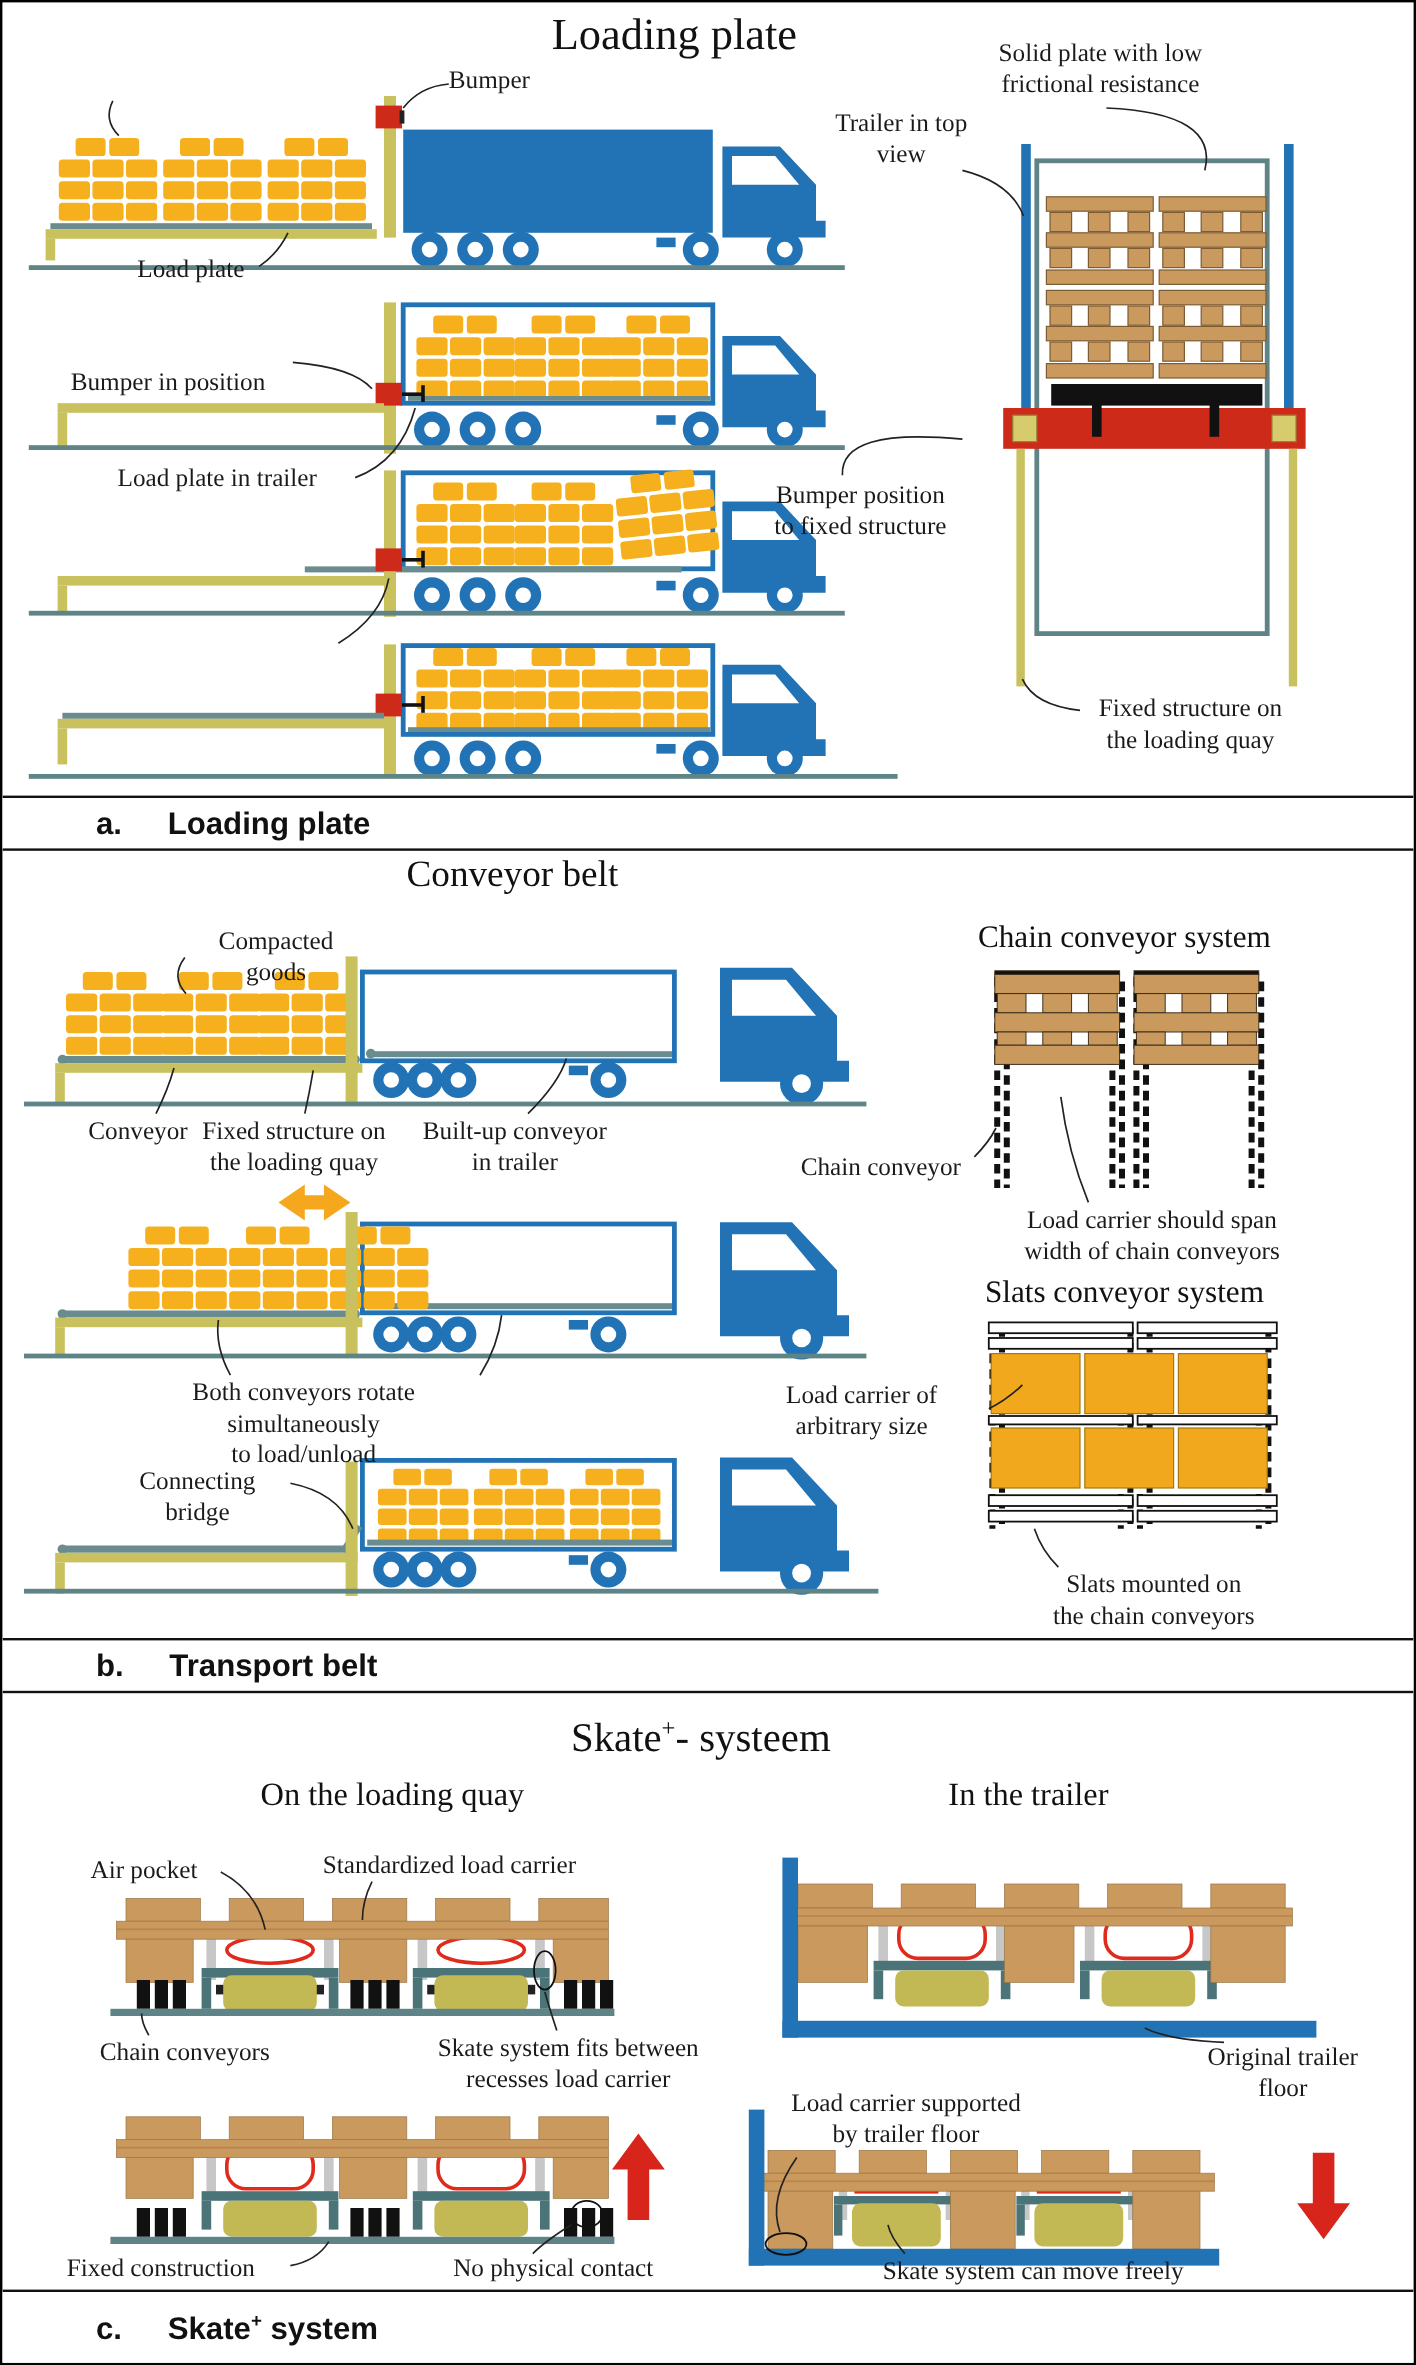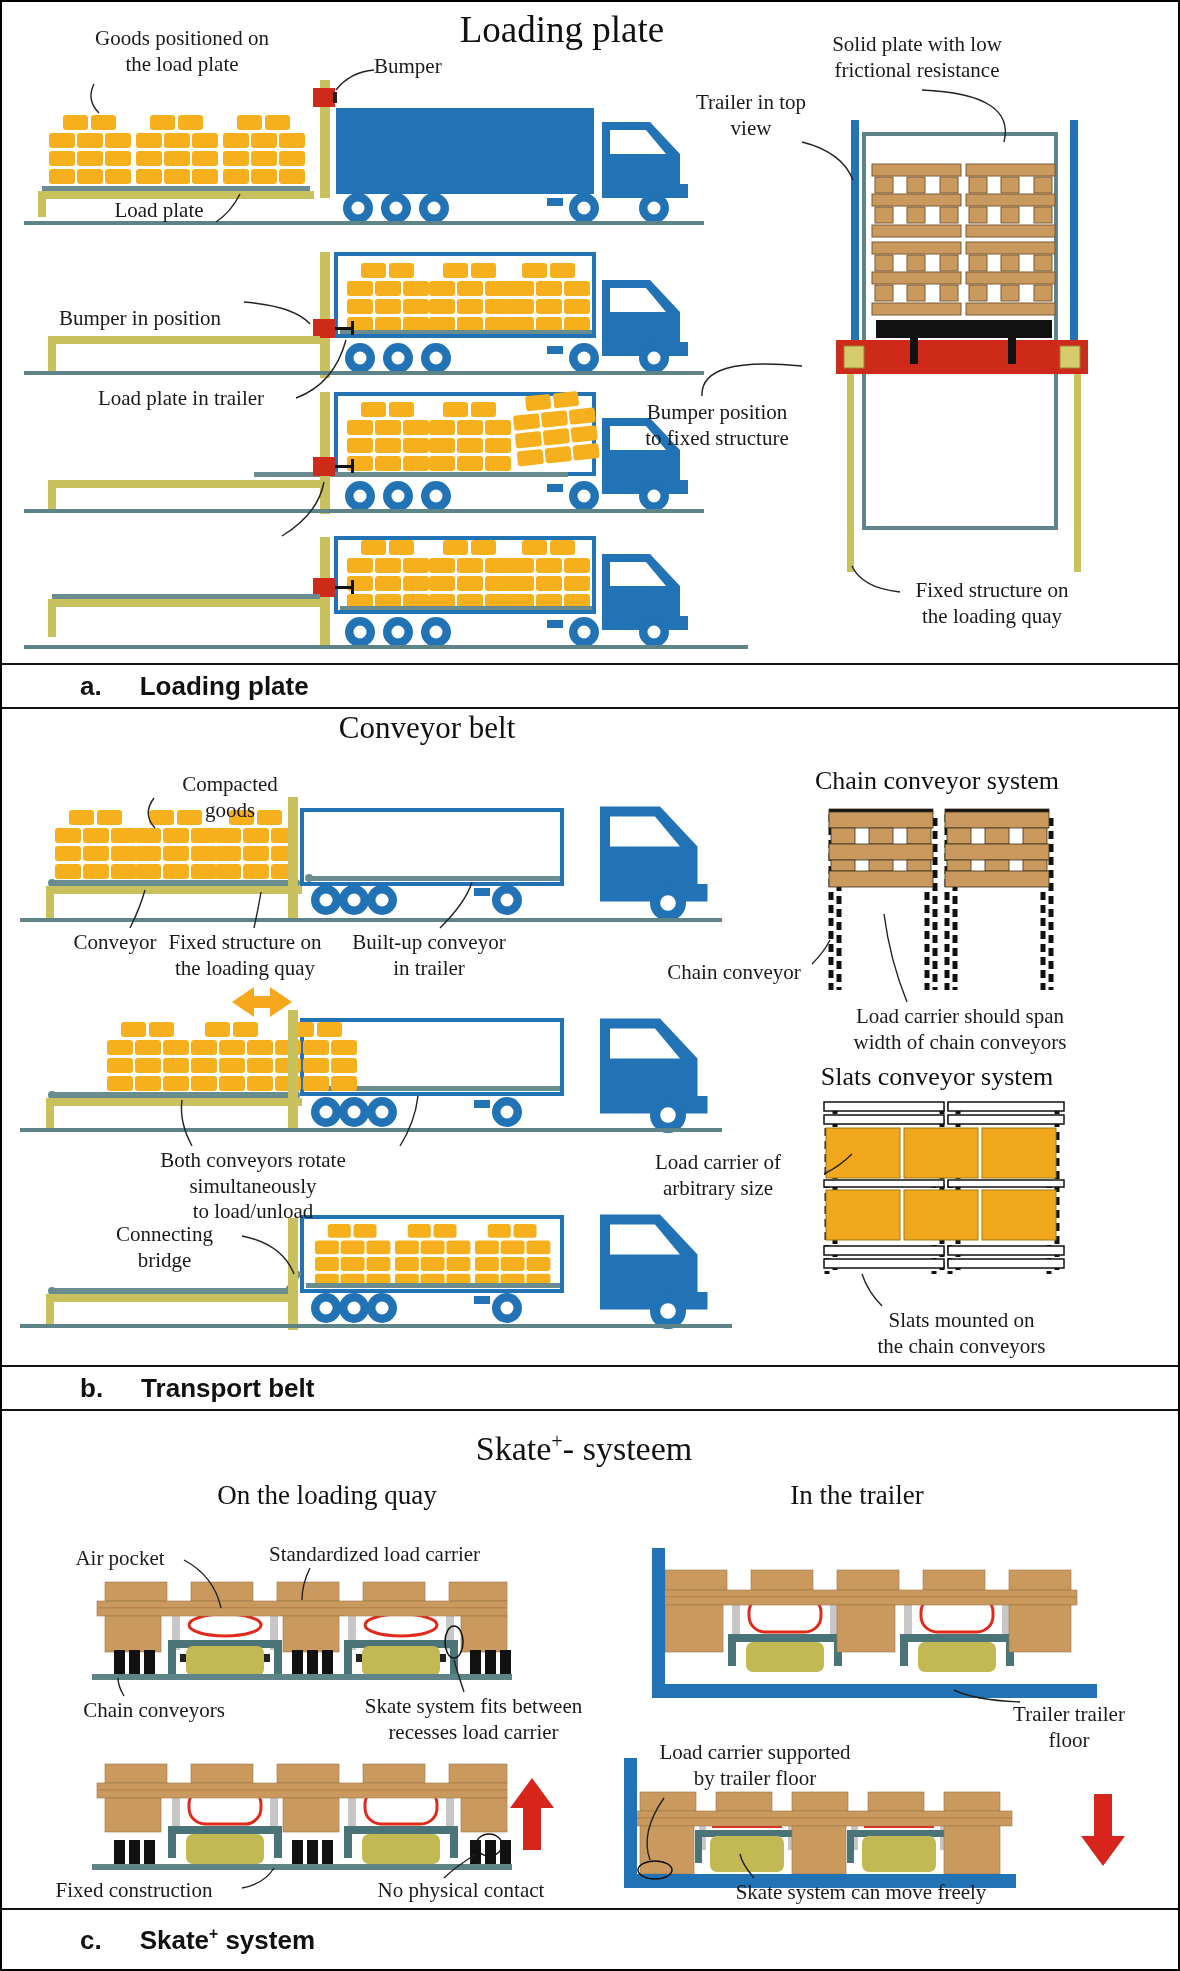--- a/index.html
+++ b/index.html
@@ -467,24 +467,22 @@
     <rect x="622" y="1756" width="13" height="130" fill="#2273B5"></rect>
     <rect x="622" y="1872" width="392" height="14" fill="#2273B5"></rect>
     <polygon points="1101,1864 1079,1834 1092,1834 1092,1792 1110,1792 1110,1834 1123,1834" fill="#D7251C"></polygon>
     <ellipse cx="653" cy="1868" rx="17" ry="9" fill="none" stroke="#111" stroke-width="1.5"></ellipse>
     <path d="M662,1796 Q638,1830 648,1858" stroke="#222" stroke-width="1.4" fill="none"></path>
     <path d="M752,1876 Q740,1862 738,1852" stroke="#222" stroke-width="1.4" fill="none"></path>
   </g>
 </svg>
 
 <div class="ttl ttl-a" style="left:360px;top:6px;width:400px;">Loading plate</div>
-<div class="lbl" style="left:60px;top:24px;width:240px;">Goods positioned on
-the load plate</div>
 <div class="lbl" style="left:372px;top:52px;width:110px;text-align:left;">Bumper</div>
-<div class="lbl" style="left:92px;top:196px;width:130px;">Load plate</div>
+<div class="lbl" style="left:92px;top:210px;width:130px;">Load plate</div>
 <div class="lbl" style="left:33px;top:287px;width:210px;margin-top:17px;">Bumper in position</div>
 <div class="lbl" style="left:66px;top:384px;width:226px;">Load plate in trailer</div>
 <div class="lbl" style="left:815px;top:30px;width:200px;">Solid plate with low
 frictional resistance</div>
 <div class="lbl" style="left:688px;top:88px;width:122px;">Trailer in top
 view</div>
 <div class="lbl" style="left:620px;top:398px;width:190px;">Bumper position
 to fixed structure</div>
 <div class="lbl" style="left:885px;top:576px;width:210px;">Fixed structure on
 the loading quay</div>
@@ -512,21 +510,21 @@
 <div class="ttl ttl-c" style="left:432px;top:1428px;width:300px;"><span>Skate</span><sup>+</sup><span>- systeem</span></div>
 <div class="ttl hdg" style="left:160px;top:1478px;width:330px;">On the loading quay</div>
 <div class="ttl hdg" style="left:720px;top:1478px;width:270px;">In the trailer</div>
 <div class="lbl" style="left:54px;top:1544px;width:128px;">Air pocket</div>
 <div class="lbl" style="left:240px;top:1540px;width:265px;">Standardized load carrier</div>
 <div class="lbl" style="left:56px;top:1696px;width:192px;">Chain conveyors</div>
 <div class="lbl" style="left:318px;top:1692px;width:307px;">Skate system fits between
 recesses load carrier</div>
 <div class="lbl" style="left:26px;top:1876px;width:212px;">Fixed construction</div>
 <div class="lbl" style="left:358px;top:1876px;width:202px;">No physical contact</div>
-<div class="lbl" style="left:983px;top:1700px;width:168px;">Trailer trailer
+<div class="lbl" style="left:983px;top:1700px;width:168px;">Original trailer
 floor</div>
 <div class="lbl" style="left:640px;top:1738px;width:226px;">Load carrier supported
 by trailer floor</div>
 <div class="lbl" style="left:716px;top:1878px;width:286px;">Skate system can move freely</div>
 
 <div class="banner" style="top:661px;height:46px;">
   <span class="idx">a.</span>
   <span class="bl">Loading plate</span>
 </div>
 <div class="banner" style="top:1363px;height:46px;">

